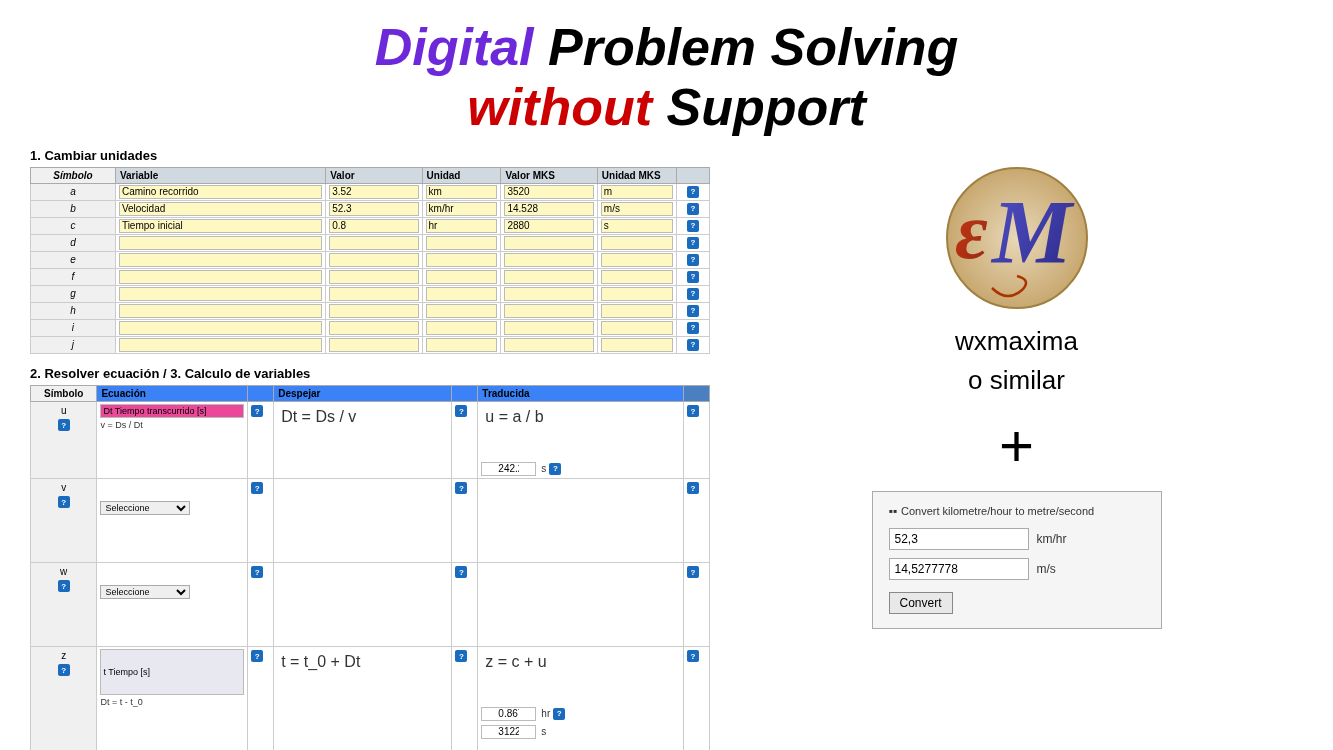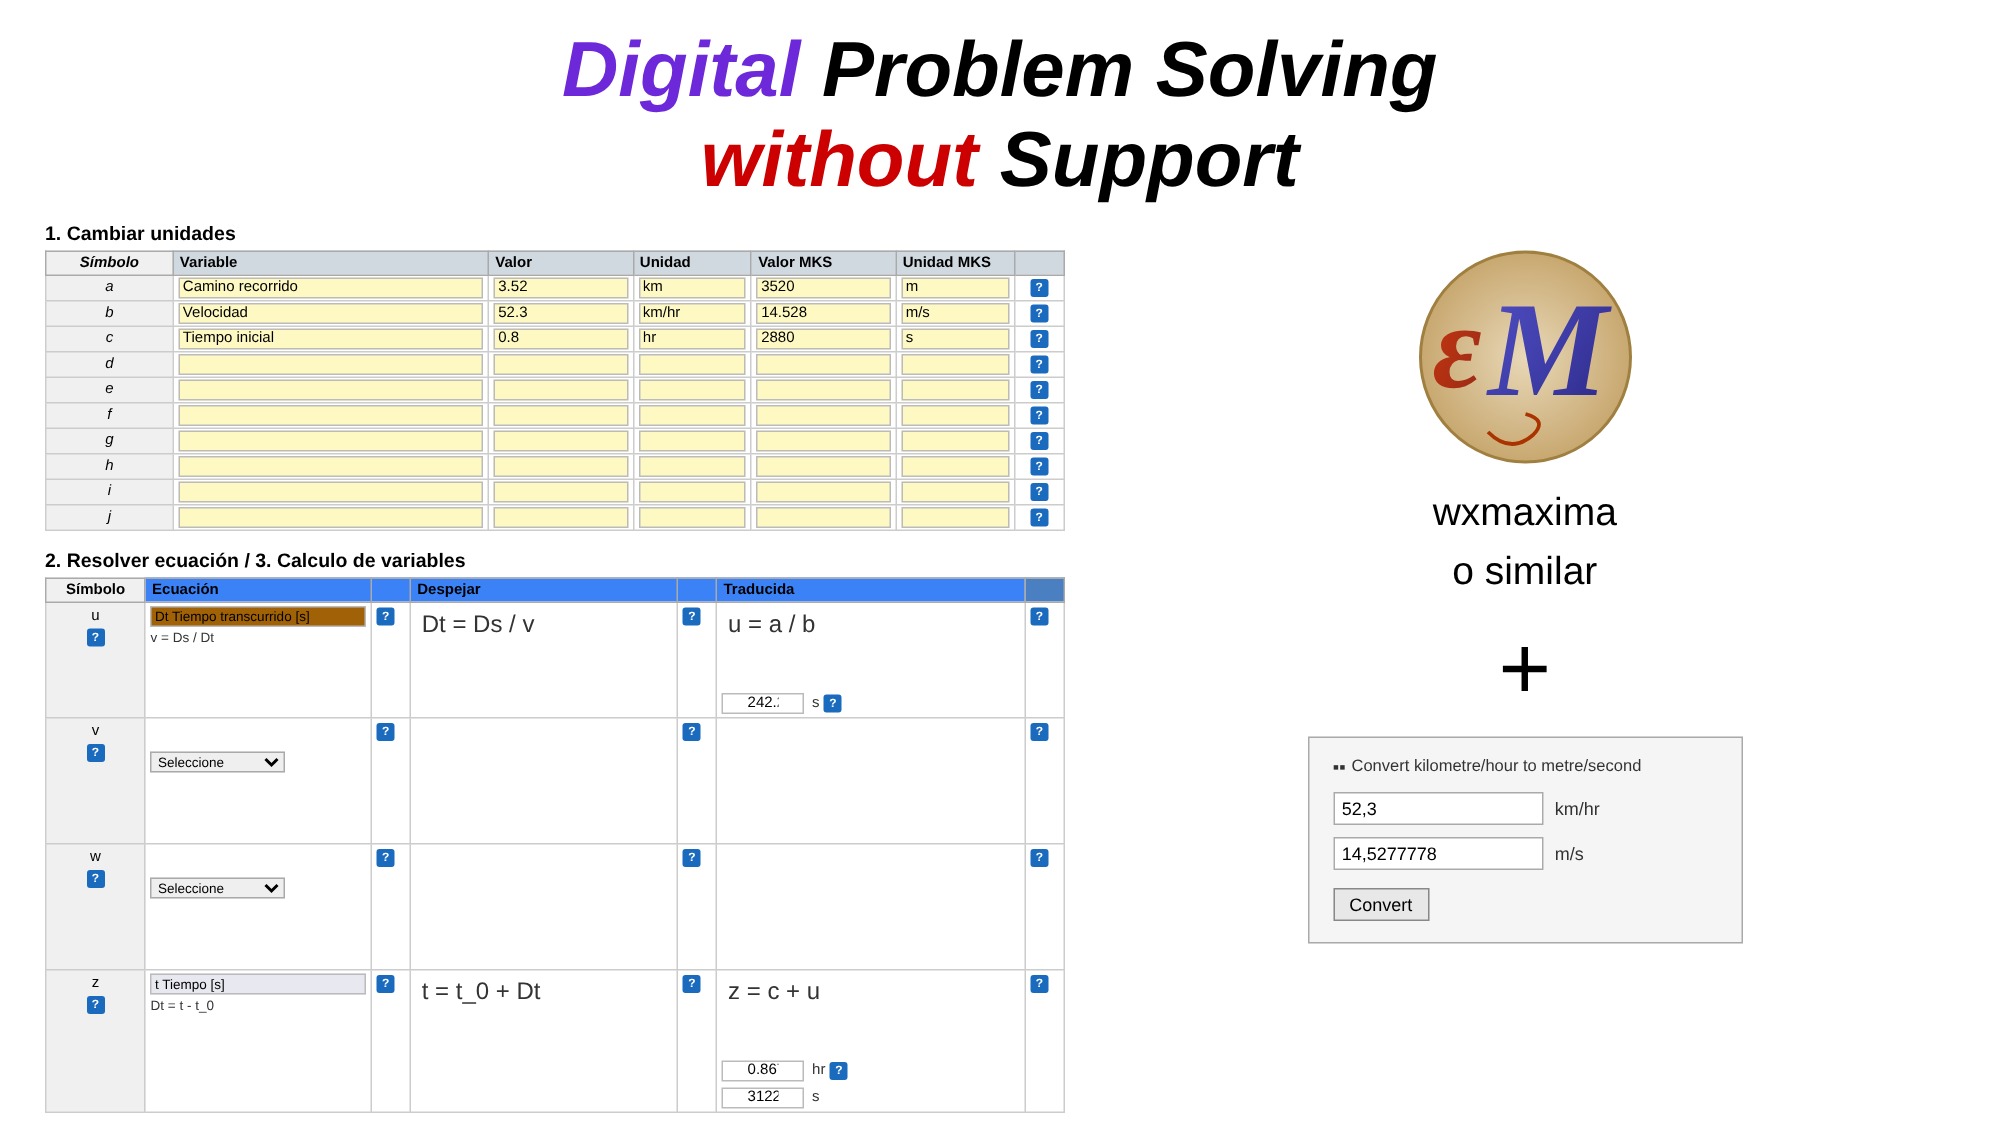--- a/index.html
+++ b/index.html
@@ -505,21 +505,21 @@
           <th style="width:16px; background:#4a7fc1;"></th>
         </tr>
       </thead>
       <tbody id="eq-table-body">
       <tr>
       <td class="sym-col" style="vertical-align:top; padding-top:3px;">
         <div>u</div>
         <div style="margin-top:3px;"><button class="help-btn">?</button></div>
       </td>
       <td class="eq-col" style="min-height:60px;">
-        <div style="font-size:9px; background:#a16207; border:1px solid #bbb; padding:1px 2px;">Dt Tiempo transcurrido [s]</div>
+        <div style="font-size:9px; background:#ec4899; border:1px solid #bbb; padding:1px 2px;">Dt Tiempo transcurrido [s]</div>
          <div class="eq-text-small">v = Ds / Dt</div>
         <div style="height: 45px;"></div>
       </td>
       <td style="width:16px; vertical-align:top; padding-top:3px;">
         <button class="help-btn">?</button>
       </td>
       <td class="desp-col">
         <div class="eq-formula">Dt = Ds / v</div>
         <div style="height:40px;"></div>
       </td>
@@ -594,21 +594,21 @@
       <td style="width:16px; vertical-align:top; padding-top:3px;">
         <button class="help-btn">?</button>
       </td>
     </tr>
           <tr>
       <td class="sym-col" style="vertical-align:top; padding-top:3px;">
         <div>z</div>
         <div style="margin-top:3px;"><button class="help-btn">?</button></div>
       </td>
       <td class="eq-col" style="min-height:60px;">
-        <div style="font-size:9px; background:#e8e8f0; border:1px solid #bbb; padding:1px 2px;">t Tiempo [s]</div>
+        <div style="font-size:9px; background:#e8e8f0; border:1px solid #bbb; padding:17px 2px;">t Tiempo [s]</div>
          <div class="eq-text-small">Dt = t - t_0</div>
         <div style="height: 45px;"></div>
       </td>
       <td style="width:16px; vertical-align:top; padding-top:3px;">
         <button class="help-btn">?</button>
       </td>
       <td class="desp-col">
         <div class="eq-formula">t = t_0 + Dt</div>
         <div style="height:40px;"></div>
       </td>

